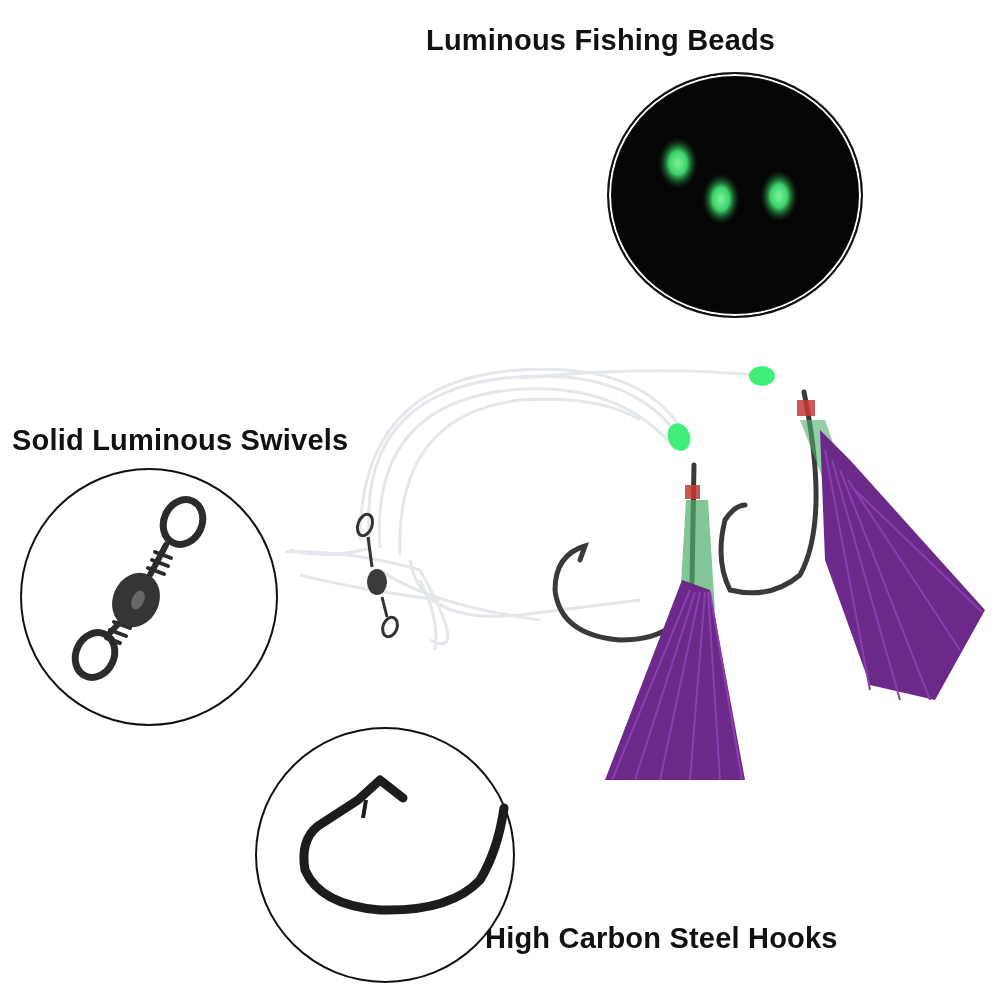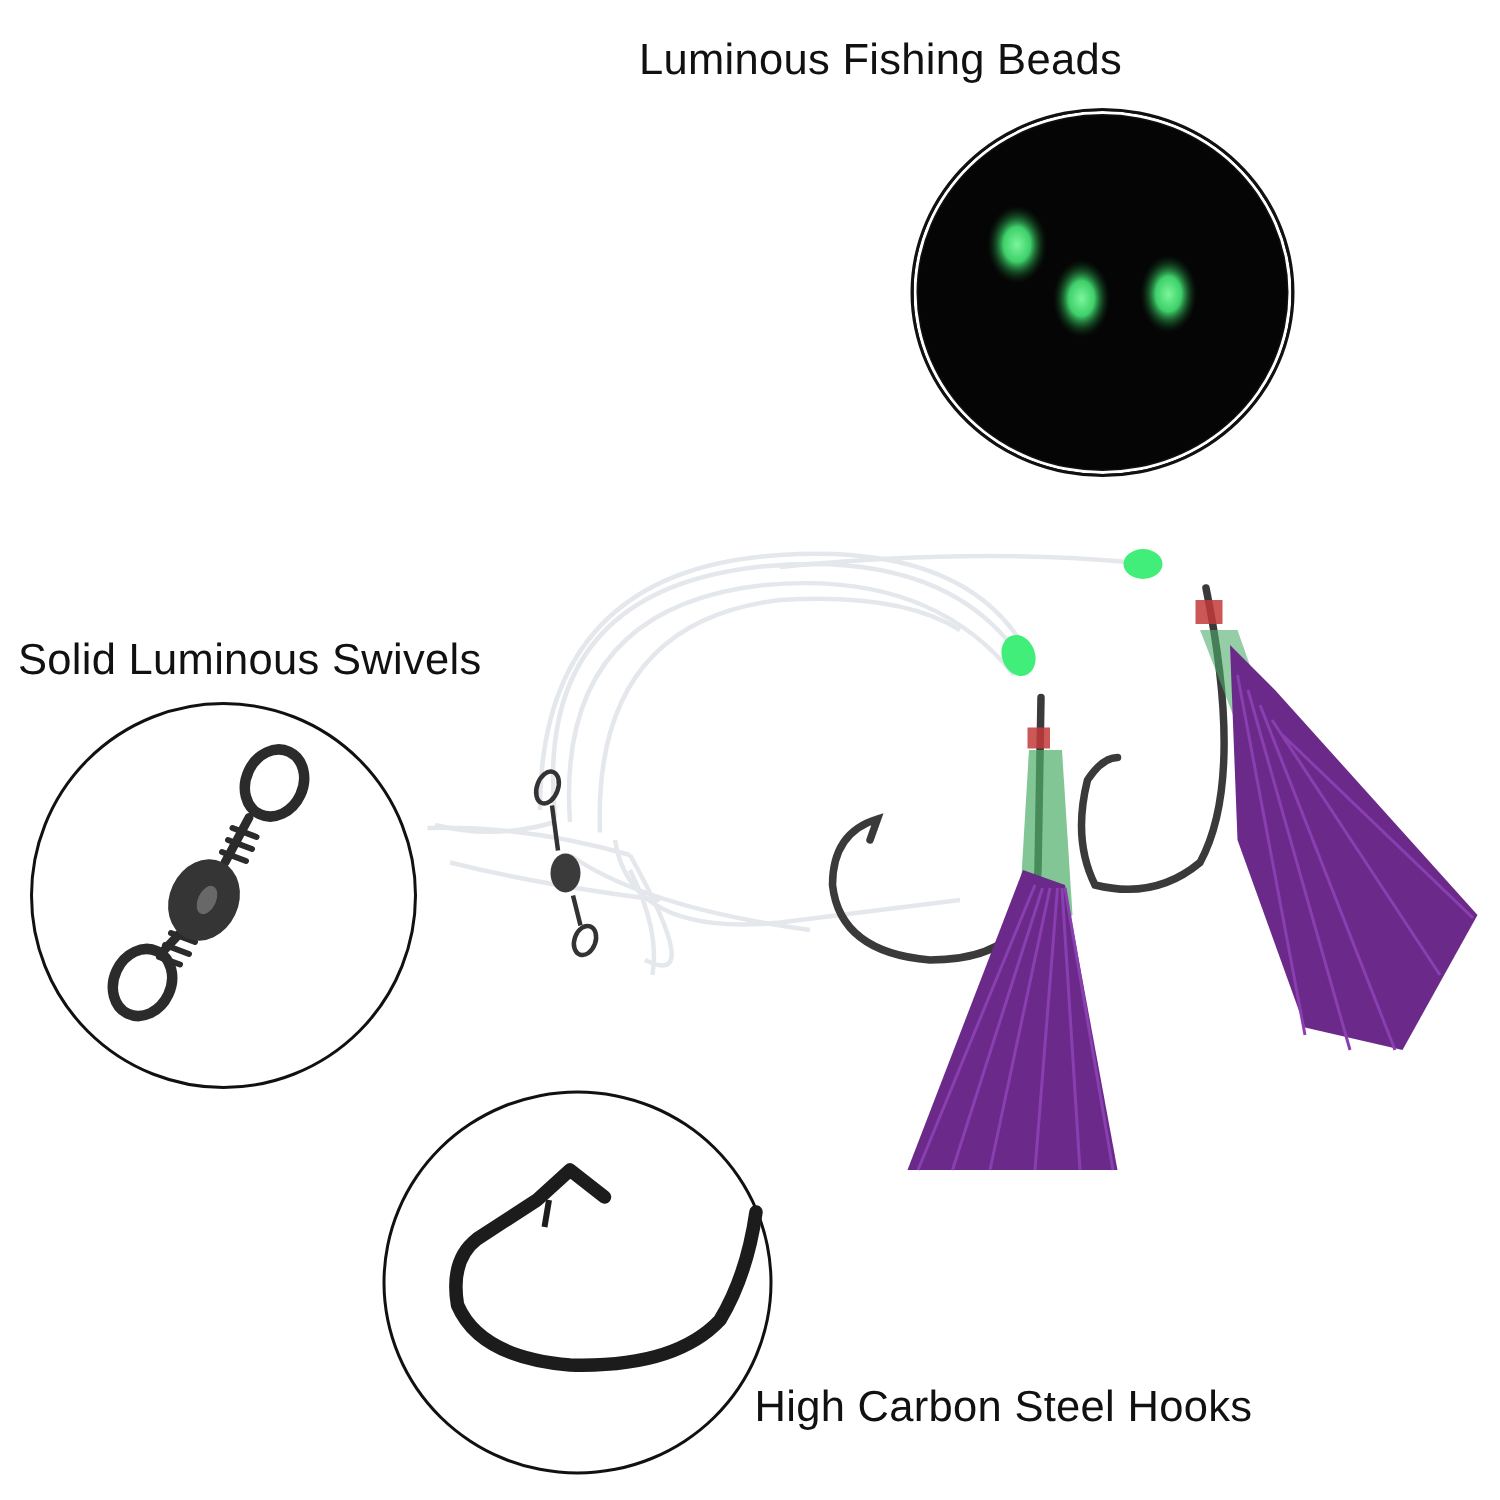--- a/index.html
+++ b/index.html
@@ -1,26 +1,26 @@
 <!DOCTYPE html>
 <html><head>
 <meta charset="utf-8">
 <style>
   html, body { margin:0; padding:0; background:#ffffff; }
   body { width:1000px; height:1000px; position:relative; overflow:hidden; font-family:"Liberation Sans", sans-serif; }
-  .label { position:absolute; font-weight:normal; color:#111; font-size:29px; white-space:nowrap; letter-spacing:0.2px; }
+  .label { position:absolute; font-weight:bold; color:#111; font-size:29px; white-space:nowrap; letter-spacing:0.2px; }
   .circle { position:absolute; border-radius:50%; box-sizing:border-box; }
   svg { position:absolute; left:0; top:0; }
 </style>
 </head>
 <body>
 
 <div class="label" style="left:426px; top:24px;">Luminous Fishing Beads</div>
 <div class="label" style="left:12px; top:424px;">Solid Luminous Swivels</div>
-<div class="label" style="left:503px; top:922px;text-align:center;">High Carbon Steel Hooks</div>
+<div class="label" style="left:485px; top:922px;text-align:center;">High Carbon Steel Hooks</div>
 
 <div class="circle" style="left:607px; top:72px; width:256px; height:246px; background:#050505; border:2px solid #111; box-shadow:0 0 0 2px #fff inset, 0 0 0 3px #111 inset;"></div>
 <svg width="1000" height="1000">
   <defs>
     <radialGradient id="glow" cx="50%" cy="50%" r="50%">
       <stop offset="0%" stop-color="#7cf59a"></stop>
       <stop offset="45%" stop-color="#3ed06a"></stop>
       <stop offset="100%" stop-color="#0a3a16" stop-opacity="0"></stop>
     </radialGradient>
   </defs>

